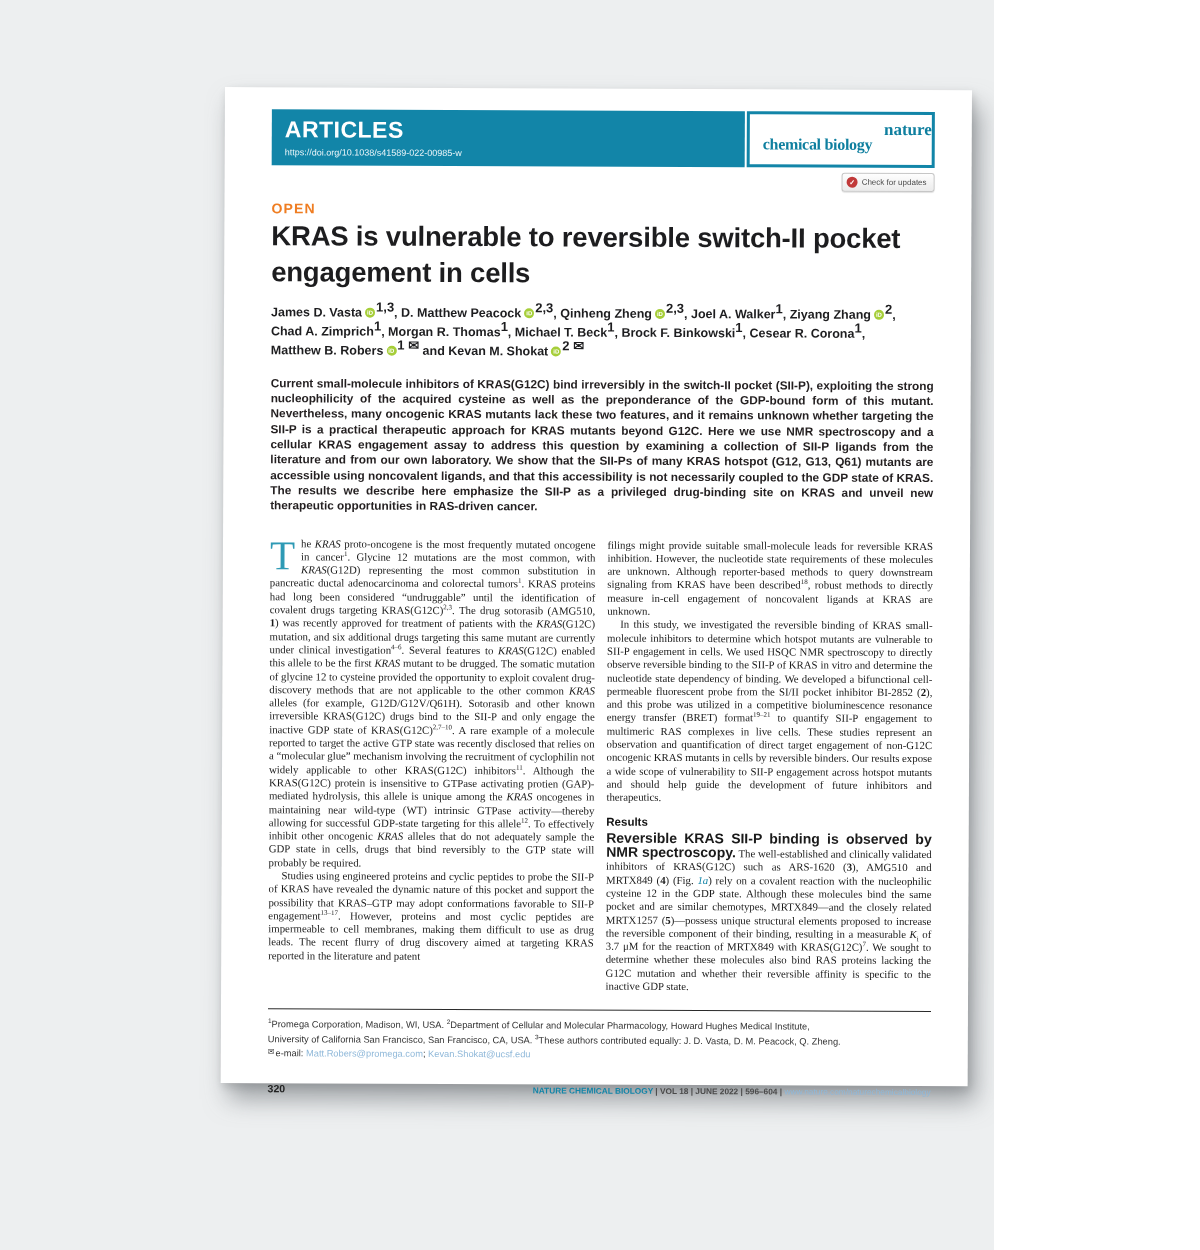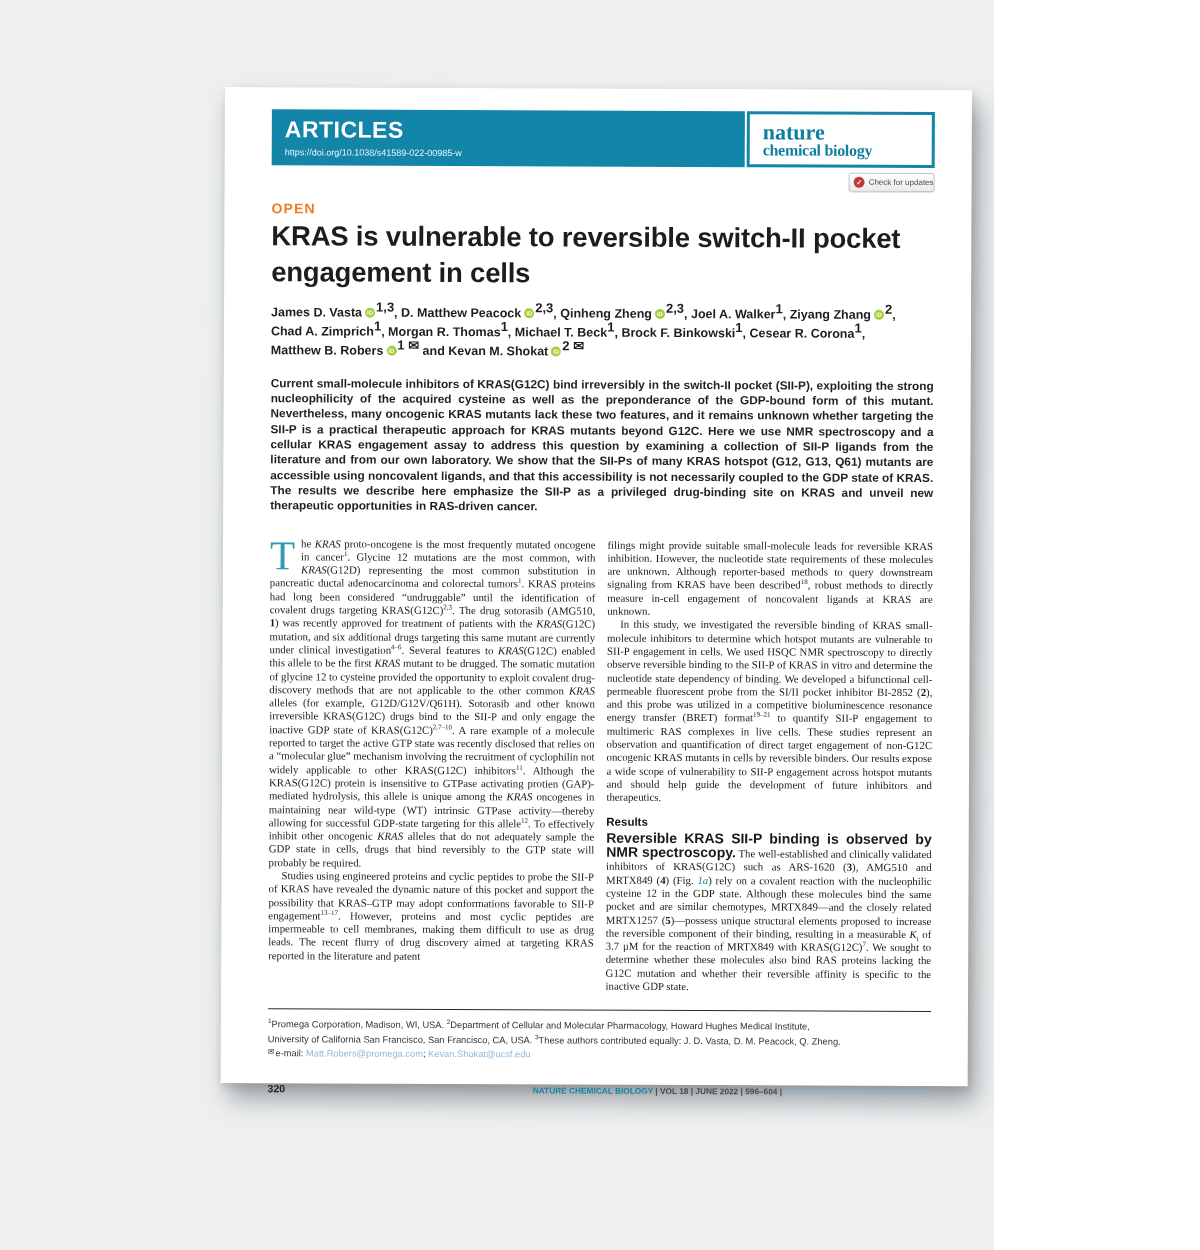--- a/index.html
+++ b/index.html
@@ -12,26 +12,26 @@
     box-shadow: 8px 16px 24px rgba(95,100,106,0.55), 2px 4px 8px rgba(0,0,0,0.15);
   }
   .content { padding:22px 37px 0 47px; }
 
   
   .masthead { display:flex; height:56px; }
   .band { flex:1; background:#1285a8; color:#fff; padding:7px 0 0 13px; }
   .articles { font-weight:700; font-size:23px; letter-spacing:0.5px; }
   .doi { font-size:9px; color:#eaf5f9; margin-top:4px; display:block; text-decoration:none; }
   .logo-box { width:188px; border:3px solid #1285a8; background:#fff; padding:5px 0 0 13px; margin-left:2px; }
-  .logo-line1 { font-family:"Liberation Serif", serif; font-weight:700; font-size:22px; color:#0f7f9f; }
+  .logo-line1 { font-family:"Liberation Serif", serif; font-weight:700; font-size:17px; color:#0f7f9f;text-align:right; }
   .logo-line2 { font-family:"Liberation Serif", serif; font-weight:700; font-size:16px; color:#0f7f9f; margin-top:-4px; letter-spacing:-0.3px; }
 
   .updates-row { height:28px; display:flex; justify-content:flex-end; align-items:center; }
   .check-badge { display:flex; align-items:center; gap:4px; border:1px solid #c6c6c6; border-radius:3px;
-    background:linear-gradient(#fefefe,#ebebeb); font-size:8px; color:#4a4a4a; padding:3px 0 3px 4px;
+    background:linear-gradient(#fefefe,#ebebeb); font-size:8px; color:#4a4a4a; padding:3px 7px 3px 4px;
     box-shadow:0 1px 1px rgba(0,0,0,0.12); cursor:pointer; }
   .crossmark-icon { display:inline-block; width:11px; height:11px; border-radius:50%; background:#c13a3a;
     color:#fff; font-size:7px; line-height:11px; text-align:center; font-weight:700; }
 
   .open { color:#ef7d22; font-weight:700; font-size:14px; letter-spacing:1.2px; margin-top:7px; }
   .title { font-weight:700; font-size:27.5px; line-height:1.3; color:#1d1d1f; letter-spacing:-0.2px; max-width:645px; margin-top:2px; }
 
   .authors { margin-top:13px; font-weight:700; font-size:12.5px; line-height:1.55; color:#1d1d1f; }
   .authors sup { font-size:13px; }
   .orcid { display:inline-block; width:10px; height:10px; border-radius:50%; background:#a6ce39; color:#fff;

